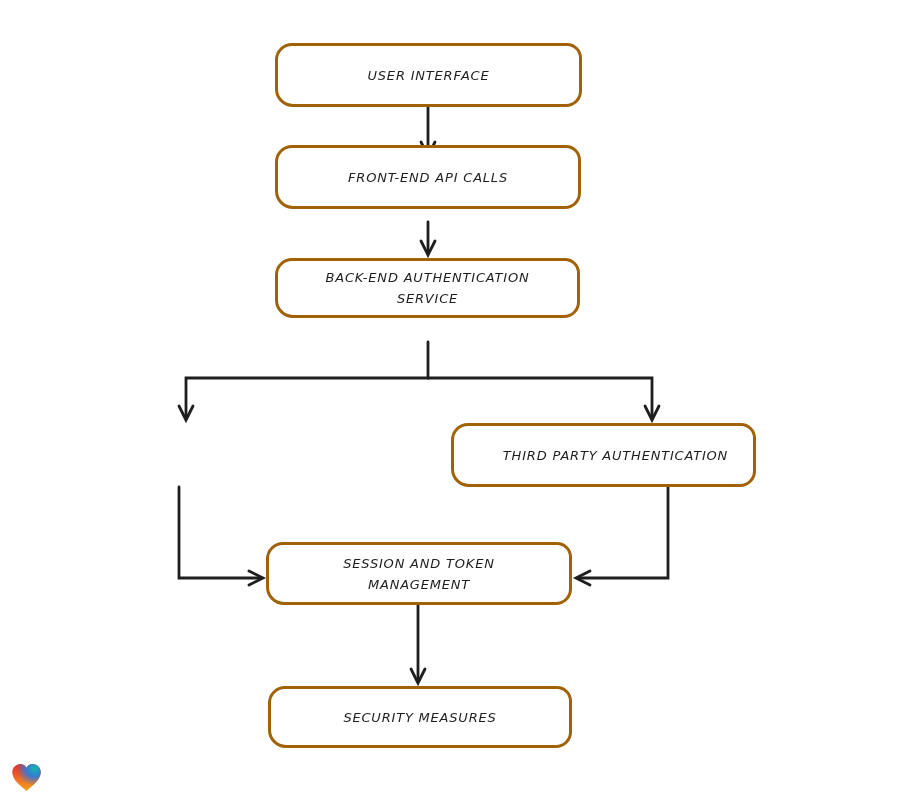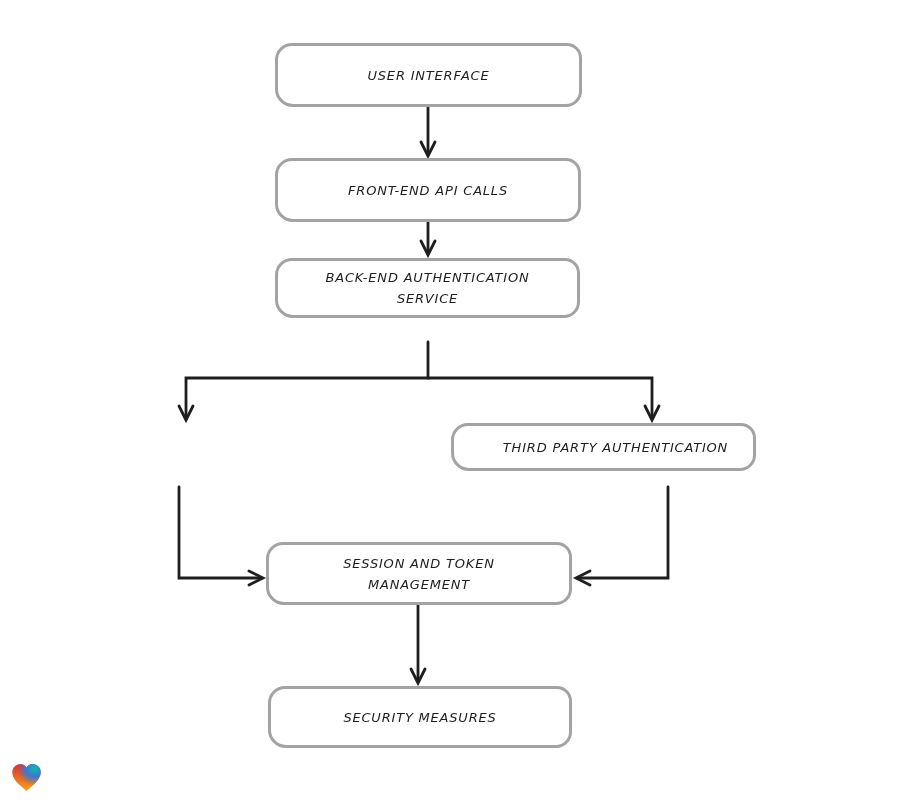--- a/index.html
+++ b/index.html
@@ -20,42 +20,42 @@
     left: 0;
     top: 0;
     width: 911px;
     height: 810px;
     pointer-events: none;
   }
   .node {
     position: absolute;
     box-sizing: border-box;
     background: #ffffff;
-    border: 3px solid #a3a3a3;
+    border: 3px solid #a16207;
     border-radius: 17px 15px 16px 18px;
     display: flex;
     align-items: center;
     justify-content: center;
     text-align: center;
     padding: 4px 14px;
   }
   .node .label {
     font-size: 13px;
     font-style: italic;
     letter-spacing: 0.8px;
     line-height: 21px;
     color: #1e1e1e;
     white-space: pre-line;
   }
   
   .n-user-interface            { left: 275px; top: 43px;  width: 307px; height: 64px; }
-  .n-front-end-api-calls       { left: 275px; top: 158px; width: 306px; height: 64px; }
+  .n-front-end-api-calls       { left: 275px; top: 145px; width: 306px; height: 64px; }
   .n-back-end-auth-service     { left: 275px; top: 258px; width: 305px; height: 60px; }
   .n-database-layer            { left: 62px;  top: 423px; width: 307px; height: 64px; }
-  .n-third-party-auth          { left: 451px; top: 423px; width: 305px; height: 48px; padding-left: 38px; }
+  .n-third-party-auth          { left: 451px; top: 423px; width: 305px; height: 64px; padding-left: 38px; }
   .n-session-token-mgmt        { left: 266px; top: 542px; width: 306px; height: 63px; }
   .n-security-measures         { left: 268px; top: 686px; width: 304px; height: 62px; }
 
   .logo {
     position: absolute;
     left: 10px;
     top: 761px;
     width: 33px;
     height: 32px;
     cursor: pointer;

